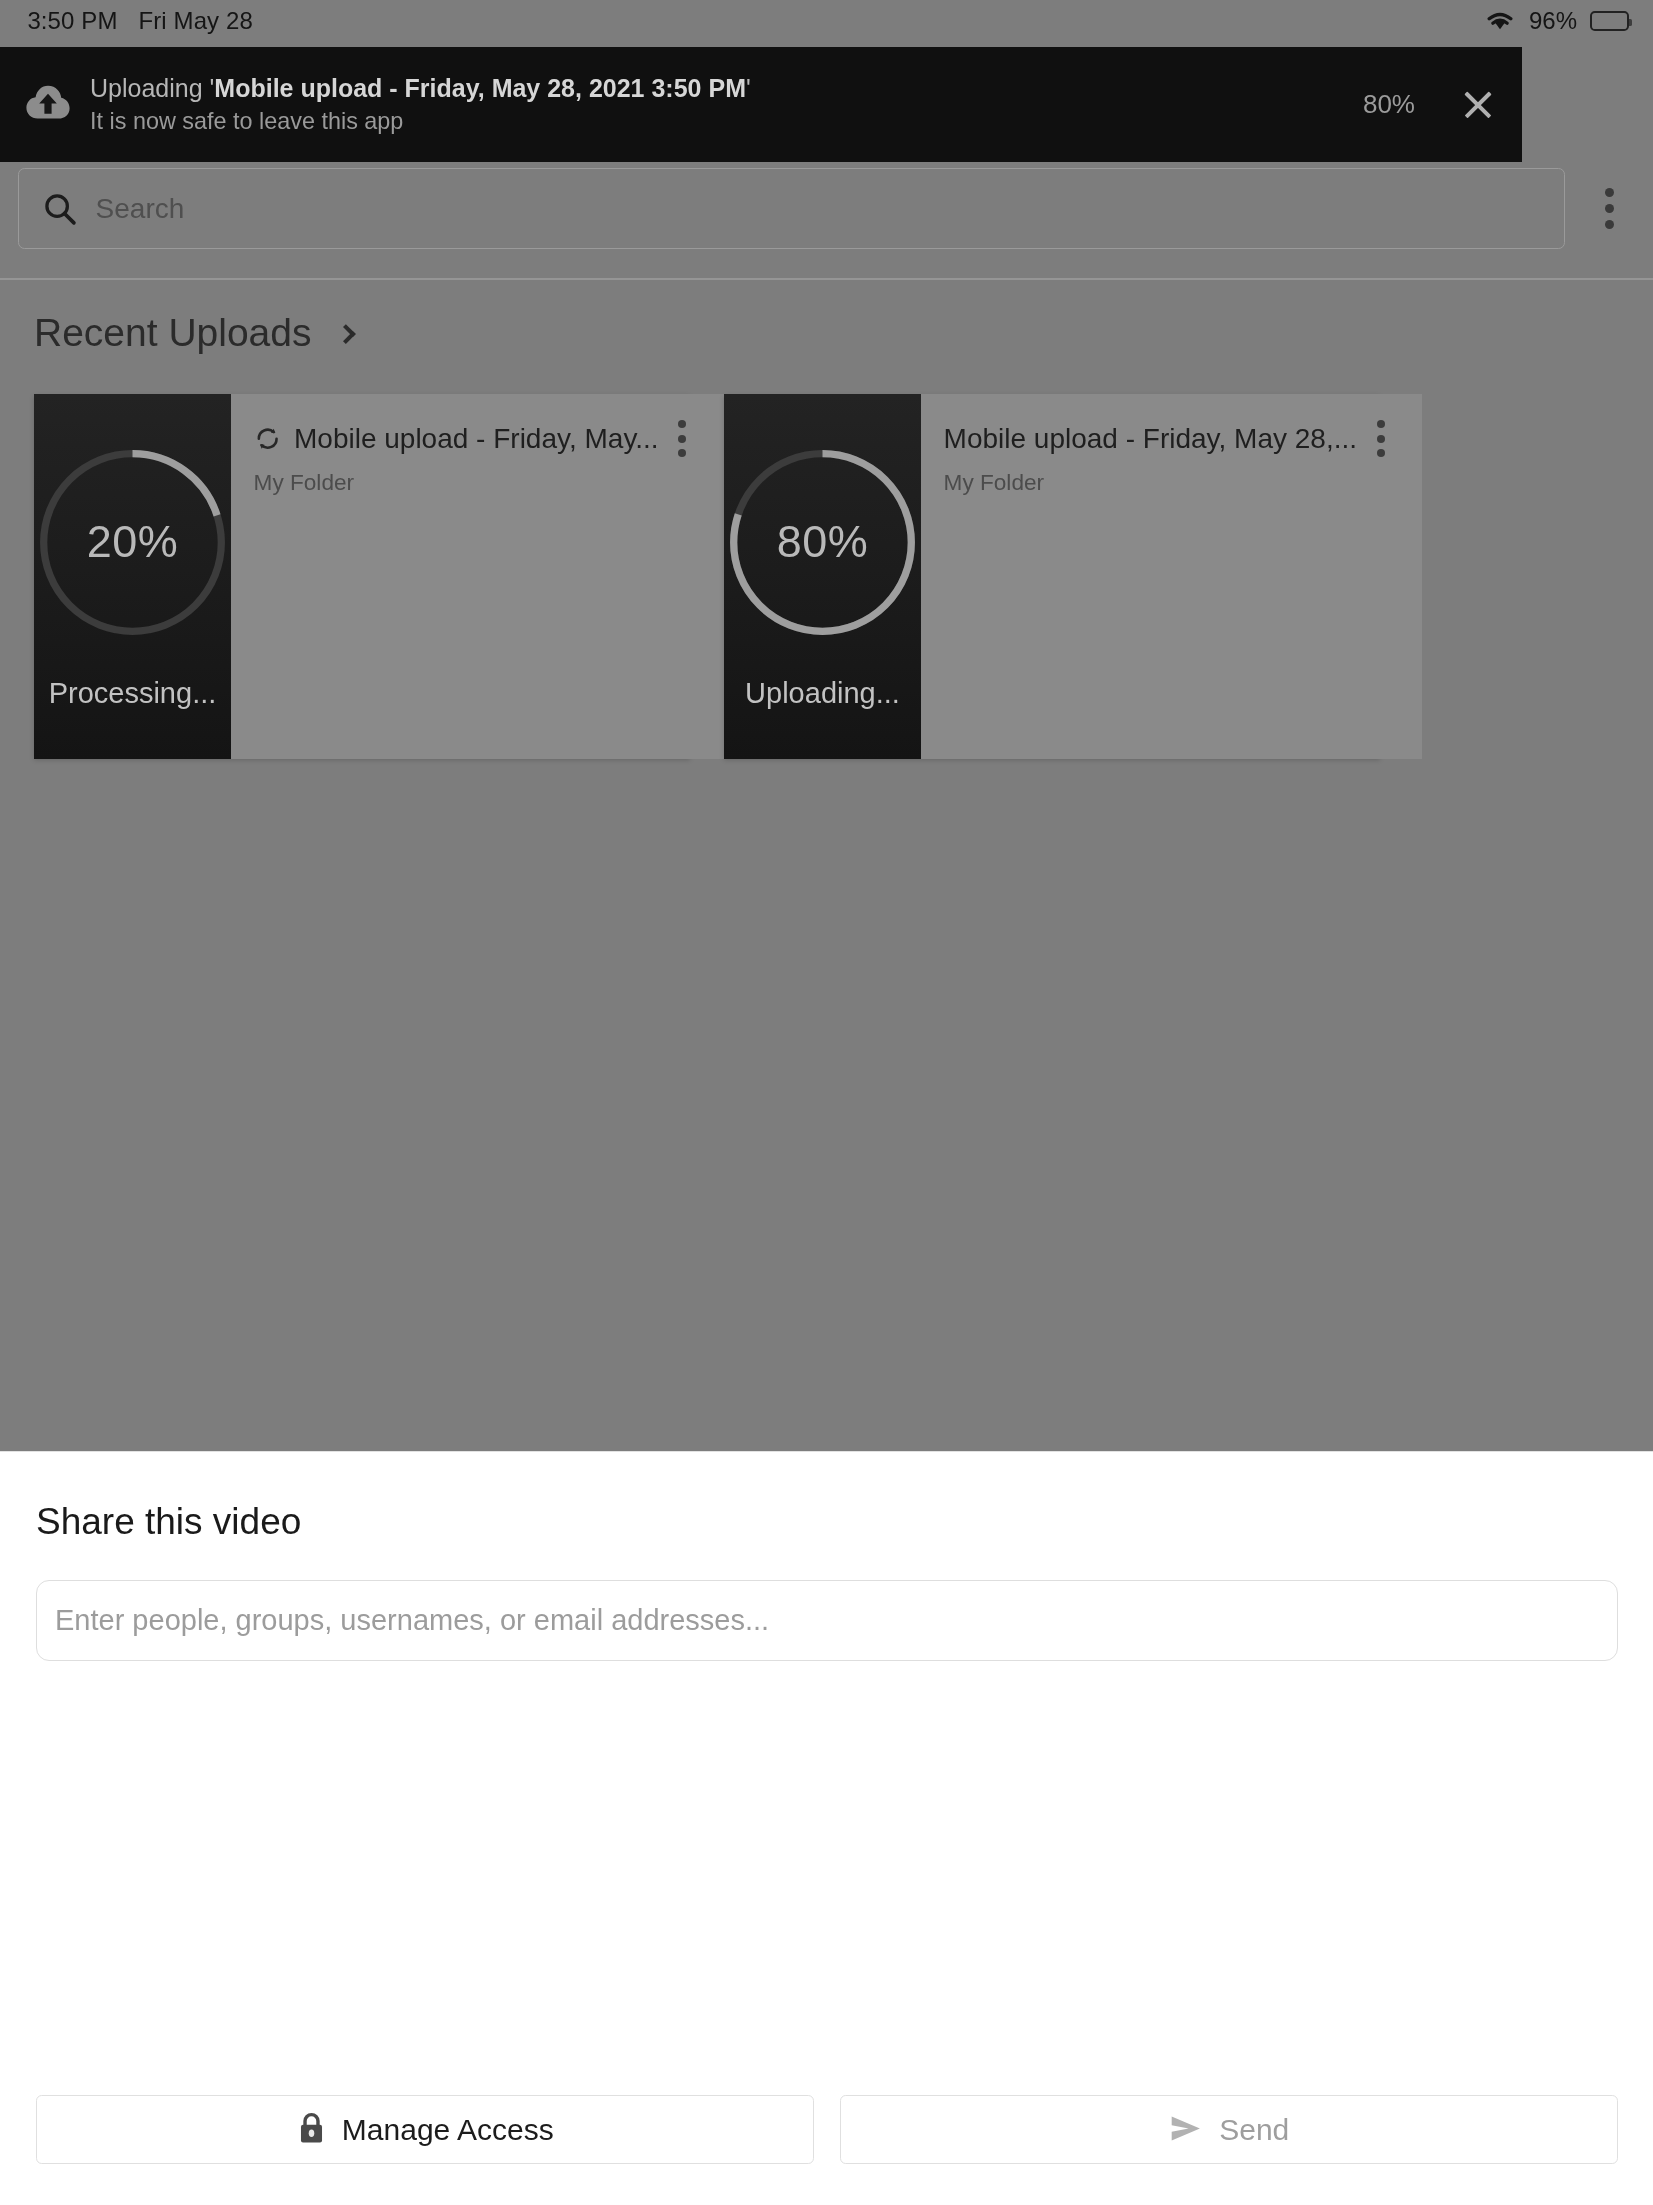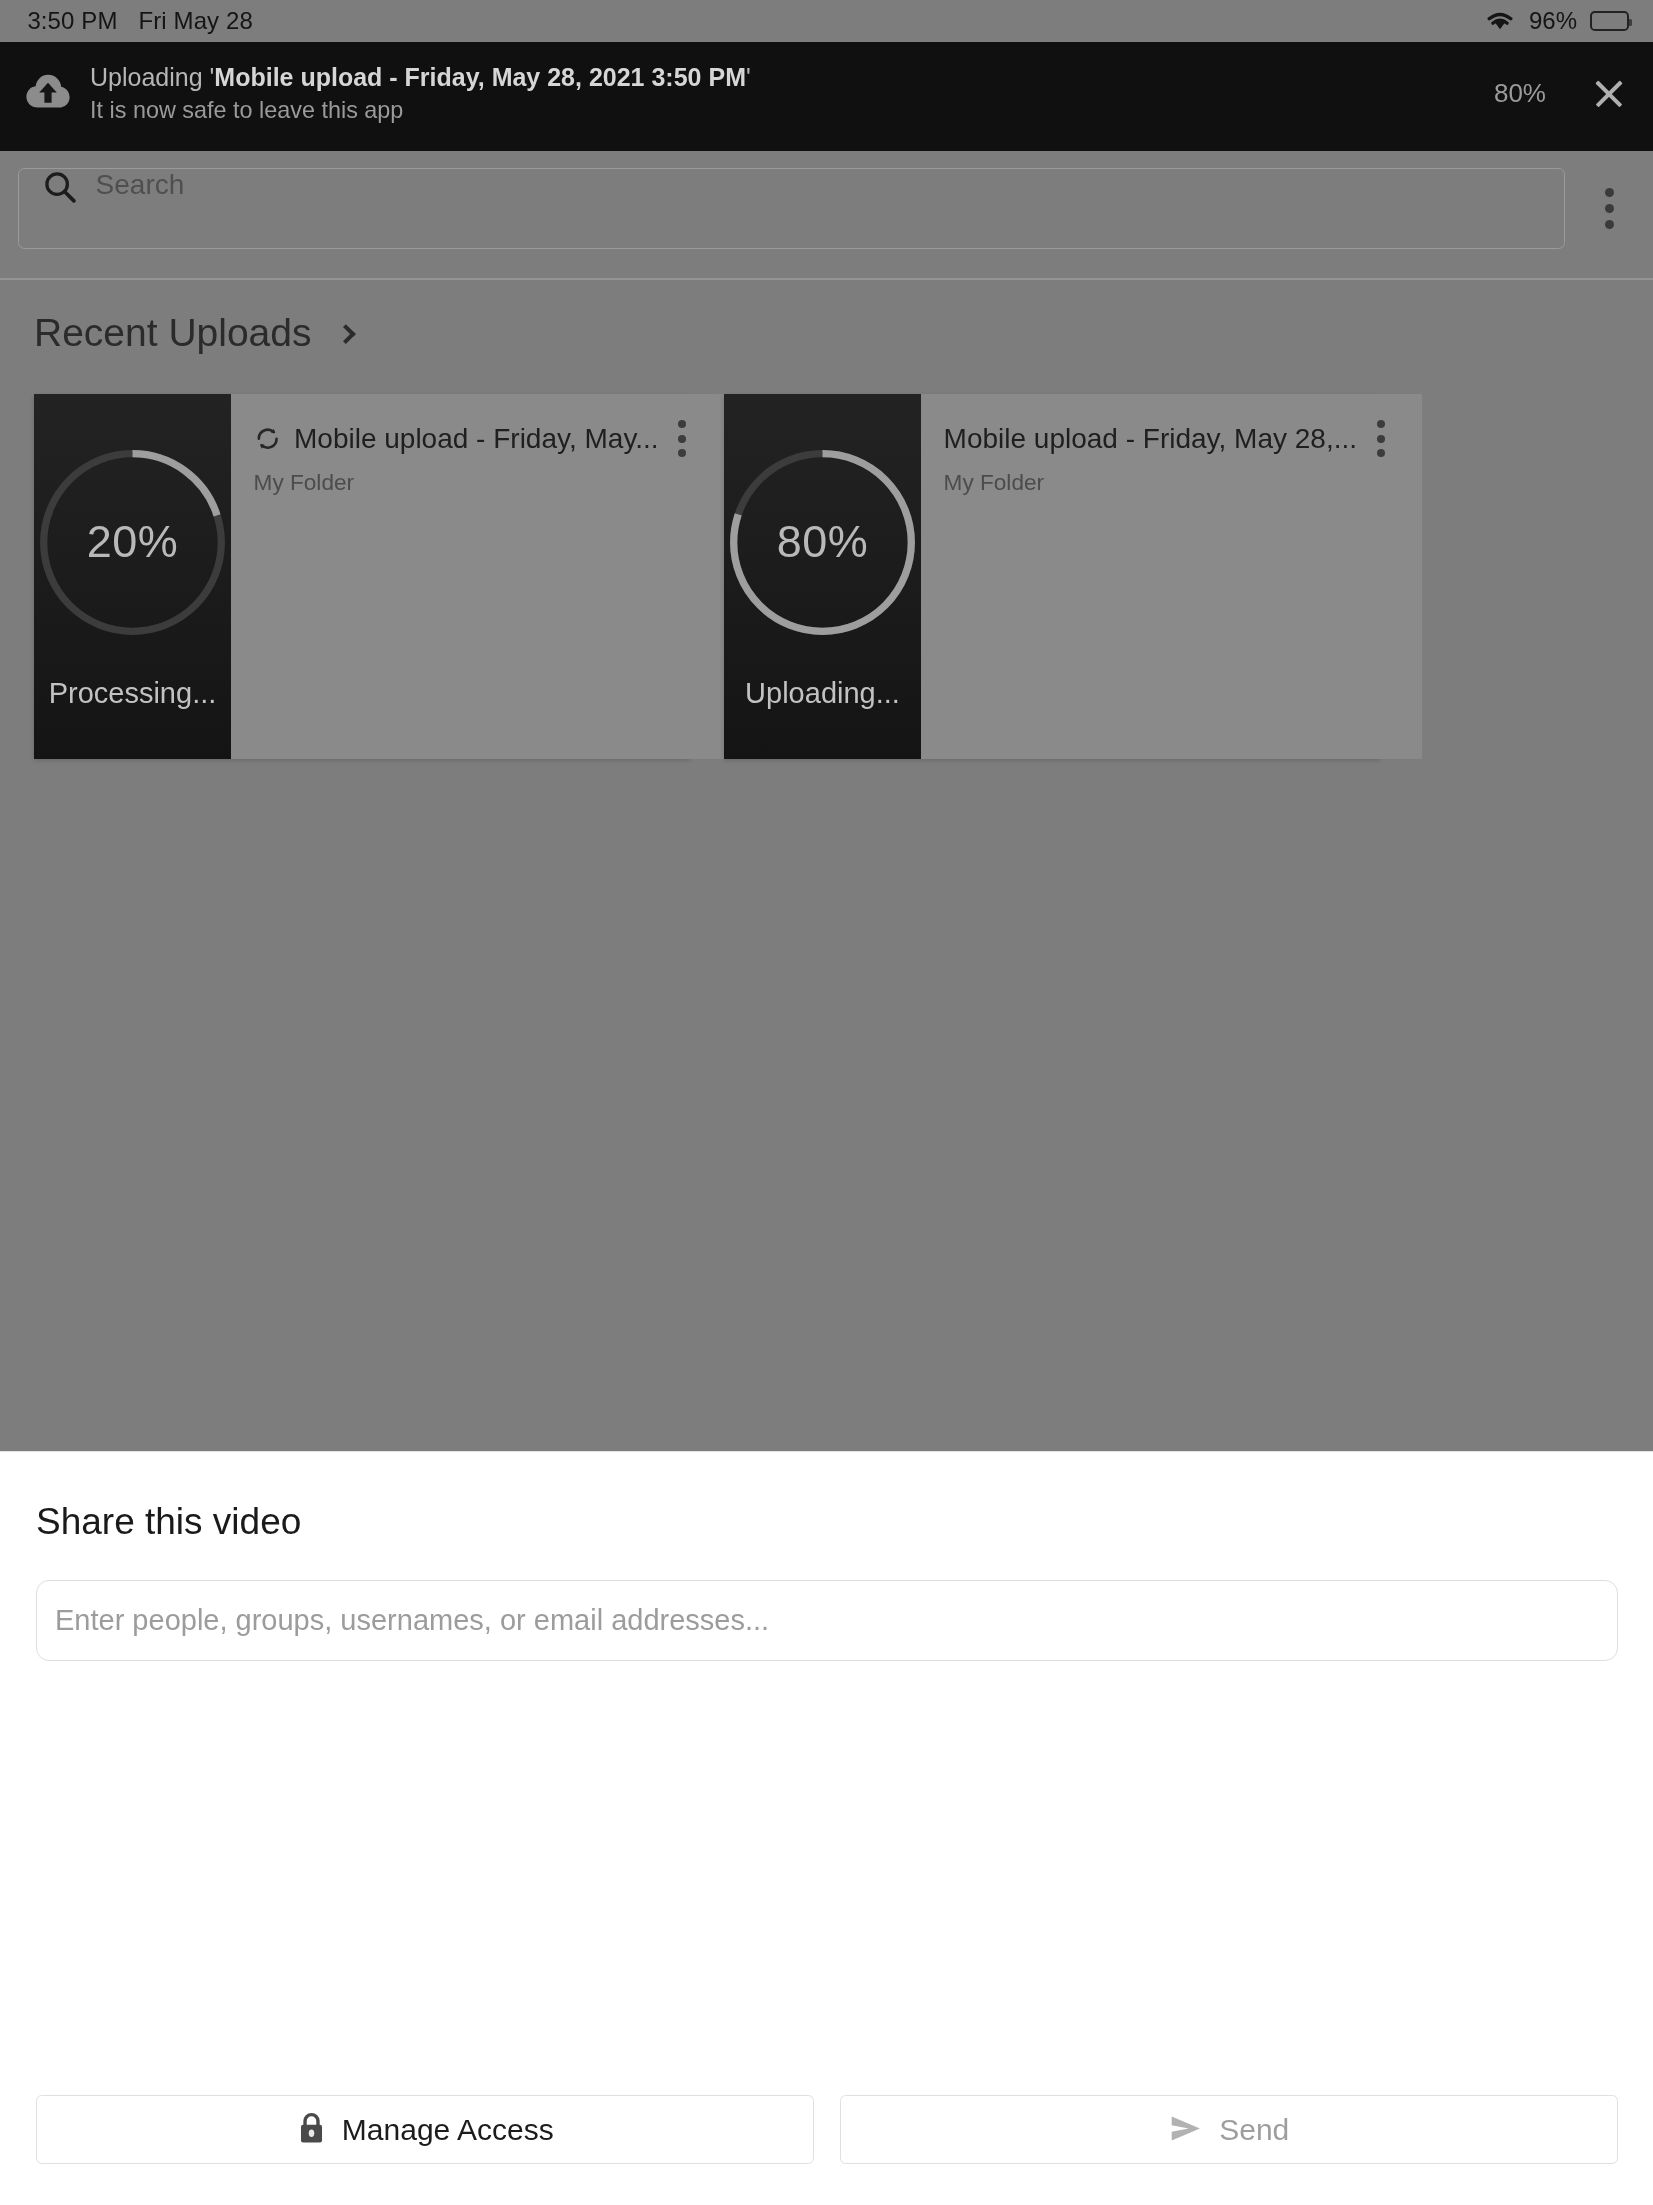--- a/index.html
+++ b/index.html
@@ -44,22 +44,22 @@
   }
   .batt-fill { height: 100%; width: 96%; background: #111; border-radius: 1.6px; }
   .batt-nub {
     position: absolute; right: -4.8px; top: 5.7px;
     width: 3.2px; height: 7.3px; background: #3d3d3d; border-radius: 0 1.6px 1.6px 0;
   }
 
   
   #upload-banner {
     position: absolute;
-    top: 36px; left: 0;
-    width: 1653px; height: 115px;
+    top: 47px; left: 0;
+    width: 1522px; height: 115px;
     background: #101010;
     display: flex; align-items: center;
     padding: 0 26px 0 21px;
     z-index: 35;
   }
   .banner-icon {
     width: 53px; height: 53px;
     flex: 0 0 53px;
     display: flex; align-items: center; justify-content: center;
     margin-right: 16px;
@@ -85,21 +85,21 @@
     width: 1653px; height: 103px;
     display: flex; align-items: center;
     padding: 0 0 0 18px;
     background: #7d7d7d;
   }
   #search-box {
     flex: 1;
     height: 81px;
     border: 1.6px solid #9a9a9a;
     border-radius: 6.5px;
-    display: flex; 
+    display: flex; align-items: center;
     padding: 0 22.6px;
     background: transparent;
   }
   .search-icon { width: 36px; height: 36px; flex: 0 0 36px; margin-right: 18px; }
   #search-placeholder { font-size: 28px; color: #4f4f4f; }
   #overflow-top {
     width: 77px; height: 81px;
     display: flex; flex-direction: column;
     align-items: center; justify-content: center; gap: 7.3px;
     margin-left: 6.5px; margin-right: 4.8px;

